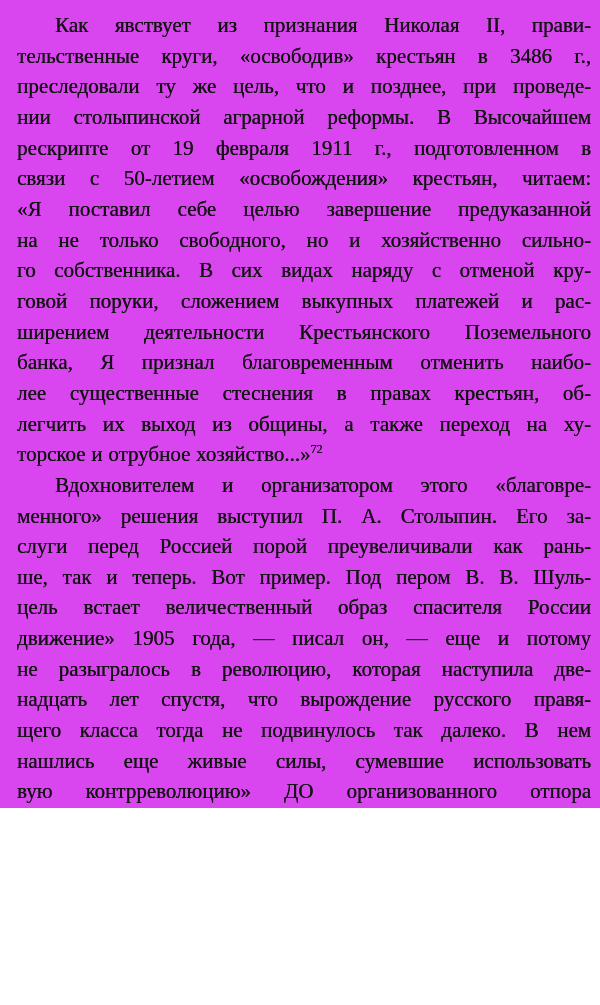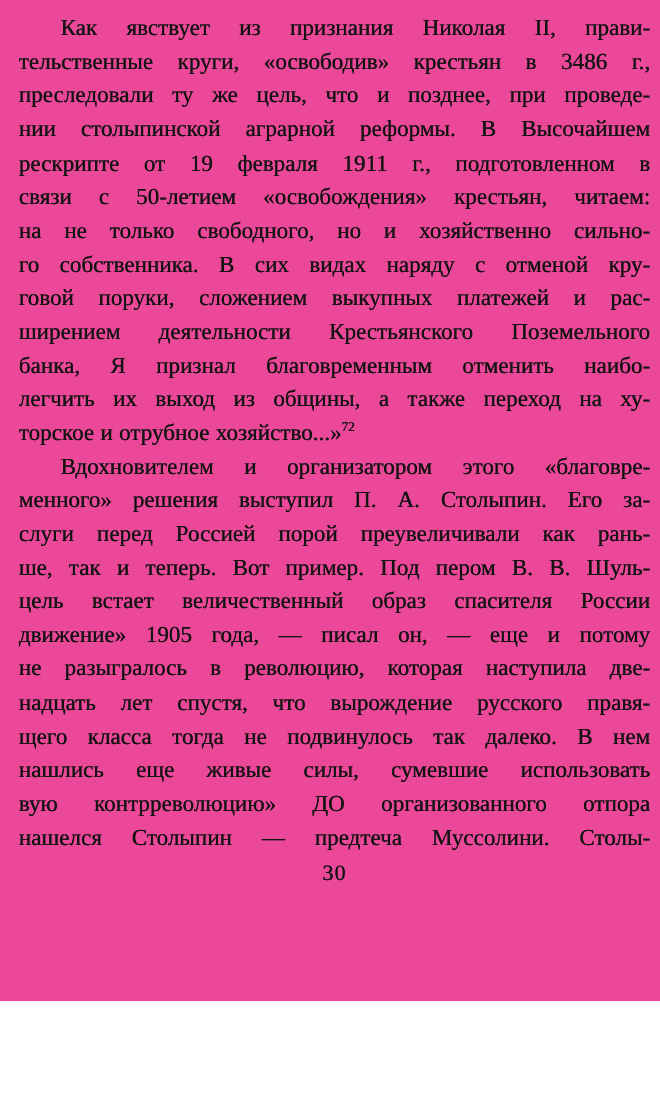--- a/index.html
+++ b/index.html
@@ -3,22 +3,22 @@
 <meta charset="utf-8">
 <style>
   html, body {
     margin: 0;
     padding: 0;
     background: #ffffff;
   }
   .page {
     position: relative;
     width: 600px;
-    height: 910px;
-    background: #ec4899;
+    height: 808px;
+    background: #d946ef;
     box-sizing: border-box;
     padding: 10px 9px 0 17px;
     font-family: "Liberation Serif", "DejaVu Serif", serif;
     color: #141414;
     overflow: hidden;
   }
   .text-block {
     width: 100%;
   }
   .para {
@@ -58,25 +58,27 @@
 
 <div class="page">
   <div class="text-block">
       <div class="para">
         <div class="line first">Как явствует из признания Николая II, прави-</div>
         <div class="line">тельственные круги, «освободив» крестьян в 3486 г.,</div>
         <div class="line">преследовали ту же цель, что и позднее, при проведе-</div>
         <div class="line">нии столыпинской аграрной реформы. В Высочайшем</div>
         <div class="line">рескрипте от 19 февраля 1911 г., подготовленном в</div>
         <div class="line">связи с 50-летием «освобождения» крестьян, читаем:</div>
+        <div class="line">«Я поставил себе целью завершение предуказанной</div>
         <div class="line">на не только свободного, но и хозяйственно сильно-</div>
         <div class="line">го собственника. В сих видах наряду с отменой кру-</div>
         <div class="line">говой поруки, сложением выкупных платежей и рас-</div>
         <div class="line">ширением деятельности Крестьянского Поземельного</div>
         <div class="line">банка, Я признал благовременным отменить наибо-</div>
+        <div class="line">лее существенные стеснения в правах крестьян, об-</div>
         <div class="line">легчить их выход из общины, а также переход на ху-</div>
         <div class="line last">торское и отрубное хозяйство...»<sup>72</sup></div>
       </div>
       <div class="para">
         <div class="line first">Вдохновителем и организатором этого «благовре-</div>
         <div class="line">менного» решения выступил П. А. Столыпин. Его за-</div>
         <div class="line">слуги перед Россией порой преувеличивали как рань-</div>
         <div class="line">ше, так и теперь. Вот пример. Под пером В. В. Шуль-</div>
         <div class="line">цель встает величественный образ спасителя России</div>
         <div class="line">движение» 1905 года, — писал он, — еще и потому</div>

